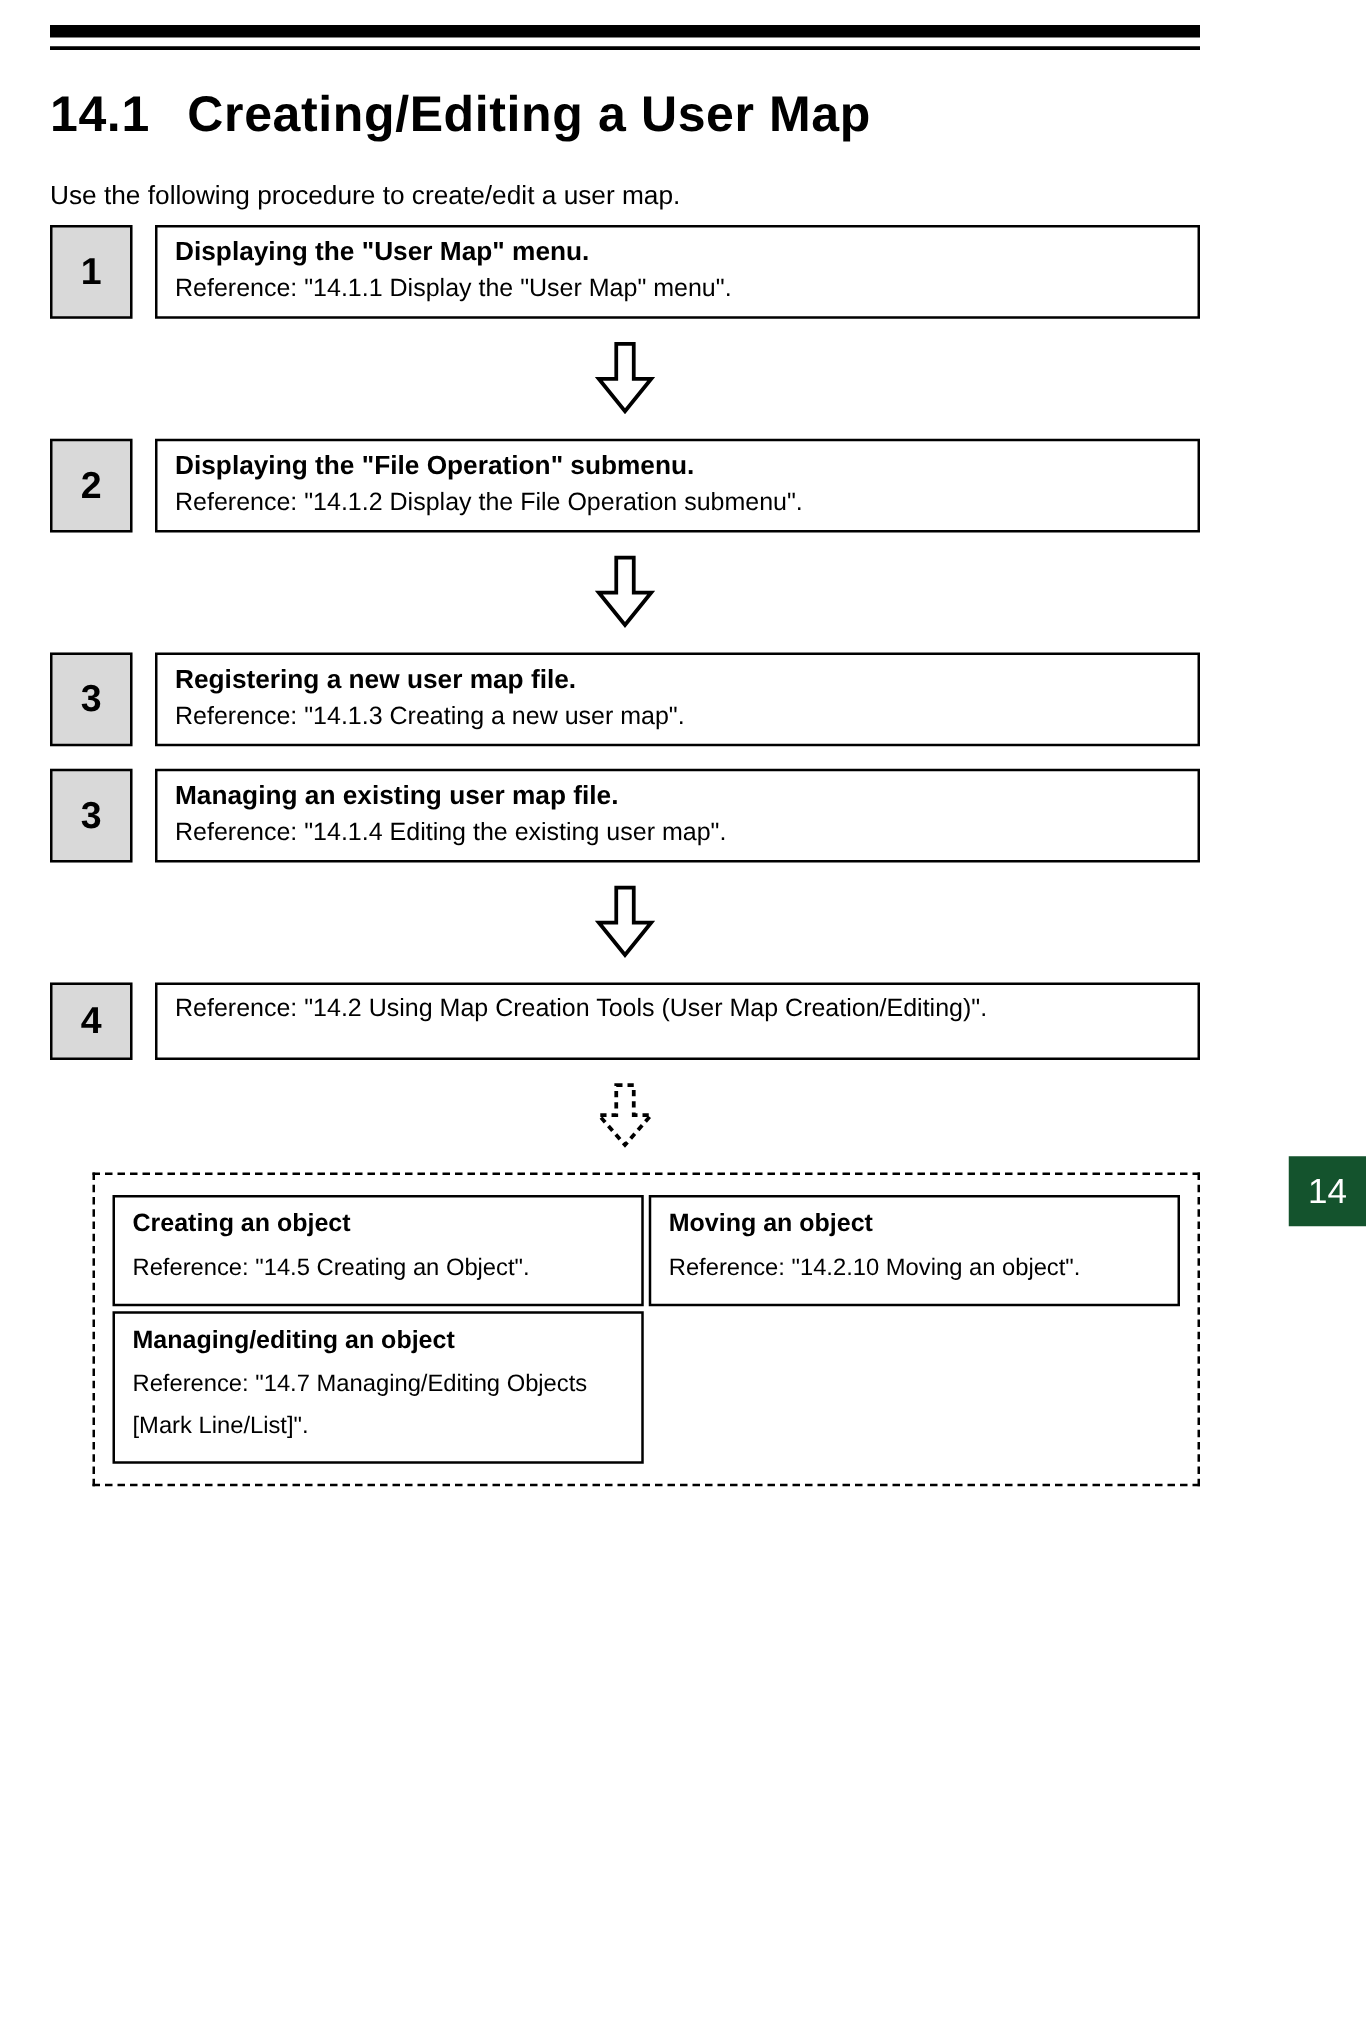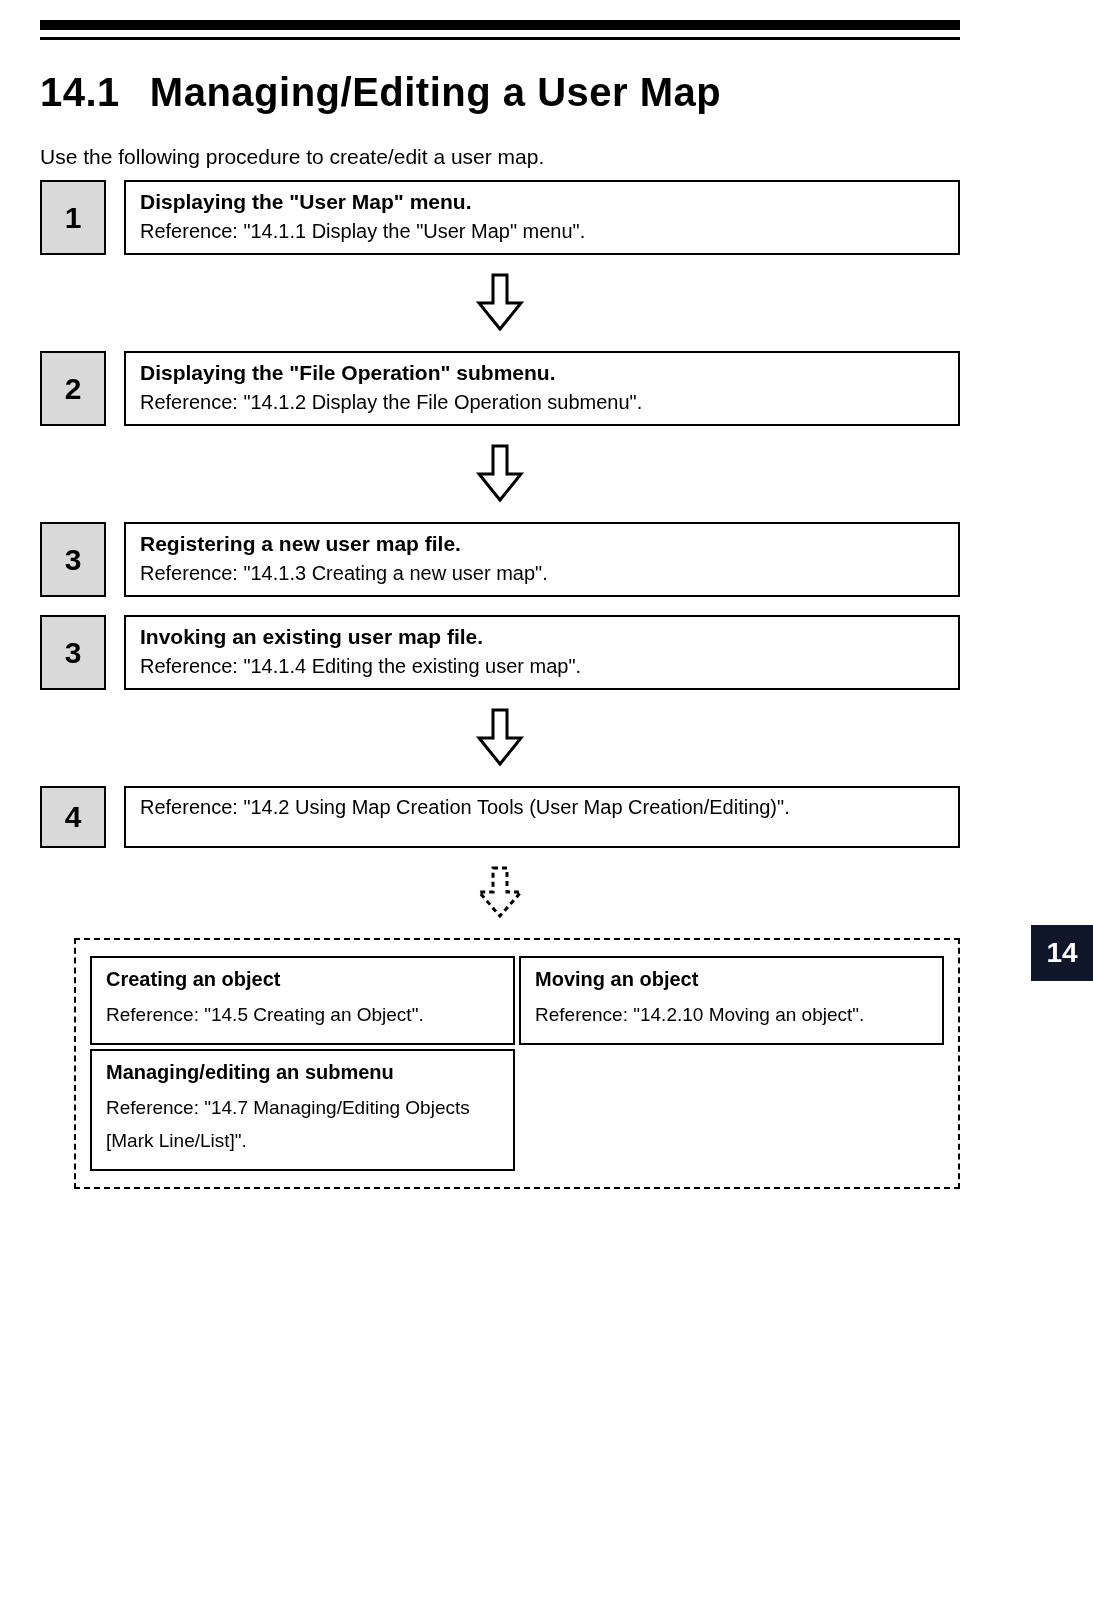--- a/index.html
+++ b/index.html
@@ -97,24 +97,24 @@
   .sub-ref {
     font-size: 19px;
     line-height: 1.7;
   }
   .side-tab {
     position: absolute;
     right: 0;
     top: 905px;
     width: 62px;
     height: 56px;
-    background: #0f172a;
+    background: #14532d;
     color: #fff;
     font-size: 28px;
-    font-weight: bold;
+    font-weight: normal;
     display: flex;
     align-items: center;
     justify-content: center;
   }
   .footer {
     position: absolute;
     bottom: 30px;
     left: 0;
     width: 100%;
     display: flex;
@@ -127,21 +127,21 @@
   .footer .sect { font-weight: bold; font-size: 17px; }
 </style>
 </head>
 <body>
 
 <div class="page">
 
   <div class="top-rule"></div>
 
   <h1 class="heading">
-    <span class="num">14.1</span><span>Managing/Editing a User Map</span>
+    <span class="num">14.1</span><span>Creating/Editing a User Map</span>
   </h1>
 
   <p class="intro">Use the following procedure to create/edit a user map.</p>
 
   <div class="flow">
 
     <div class="step">
       <div class="step-num">1</div>
       <div class="step-box">
         <div class="step-title">Displaying the "User Map" menu.</div>
@@ -173,21 +173,21 @@
       <div class="step-num">3</div>
       <div class="step-box">
         <div class="step-title">Registering a new user map file.</div>
         <div class="step-ref">Reference: "14.1.3 Creating a new user map".</div>
       </div>
     </div>
 
     <div class="step">
       <div class="step-num">3</div>
       <div class="step-box">
-        <div class="step-title">Invoking an existing user map file.</div>
+        <div class="step-title">Managing an existing user map file.</div>
         <div class="step-ref">Reference: "14.1.4 Editing the existing user map".</div>
       </div>
     </div>
 
     <div class="arrow-wrap">
       <svg class="arrow" width="50" height="60" viewBox="0 0 50 60">
         <path d="M18 2 H32 V30 H46 L25 56 L4 30 H18 Z" fill="#fff" stroke="#000" stroke-width="3"></path>
       </svg>
     </div>
 
@@ -208,21 +208,21 @@
       <div class="sub-grid">
         <div class="sub-box">
           <div class="sub-title">Creating an object</div>
           <div class="sub-ref">Reference: "14.5 Creating an Object".</div>
         </div>
         <div class="sub-box">
           <div class="sub-title">Moving an object</div>
           <div class="sub-ref">Reference: "14.2.10 Moving an object".</div>
         </div>
         <div class="sub-box">
-          <div class="sub-title">Managing/editing an submenu</div>
+          <div class="sub-title">Managing/editing an object</div>
           <div class="sub-ref">Reference: "14.7 Managing/Editing Objects [Mark Line/List]".</div>
         </div>
       </div>
     </div>
 
   </div>
 
   <div class="side-tab">14</div>
 
 

